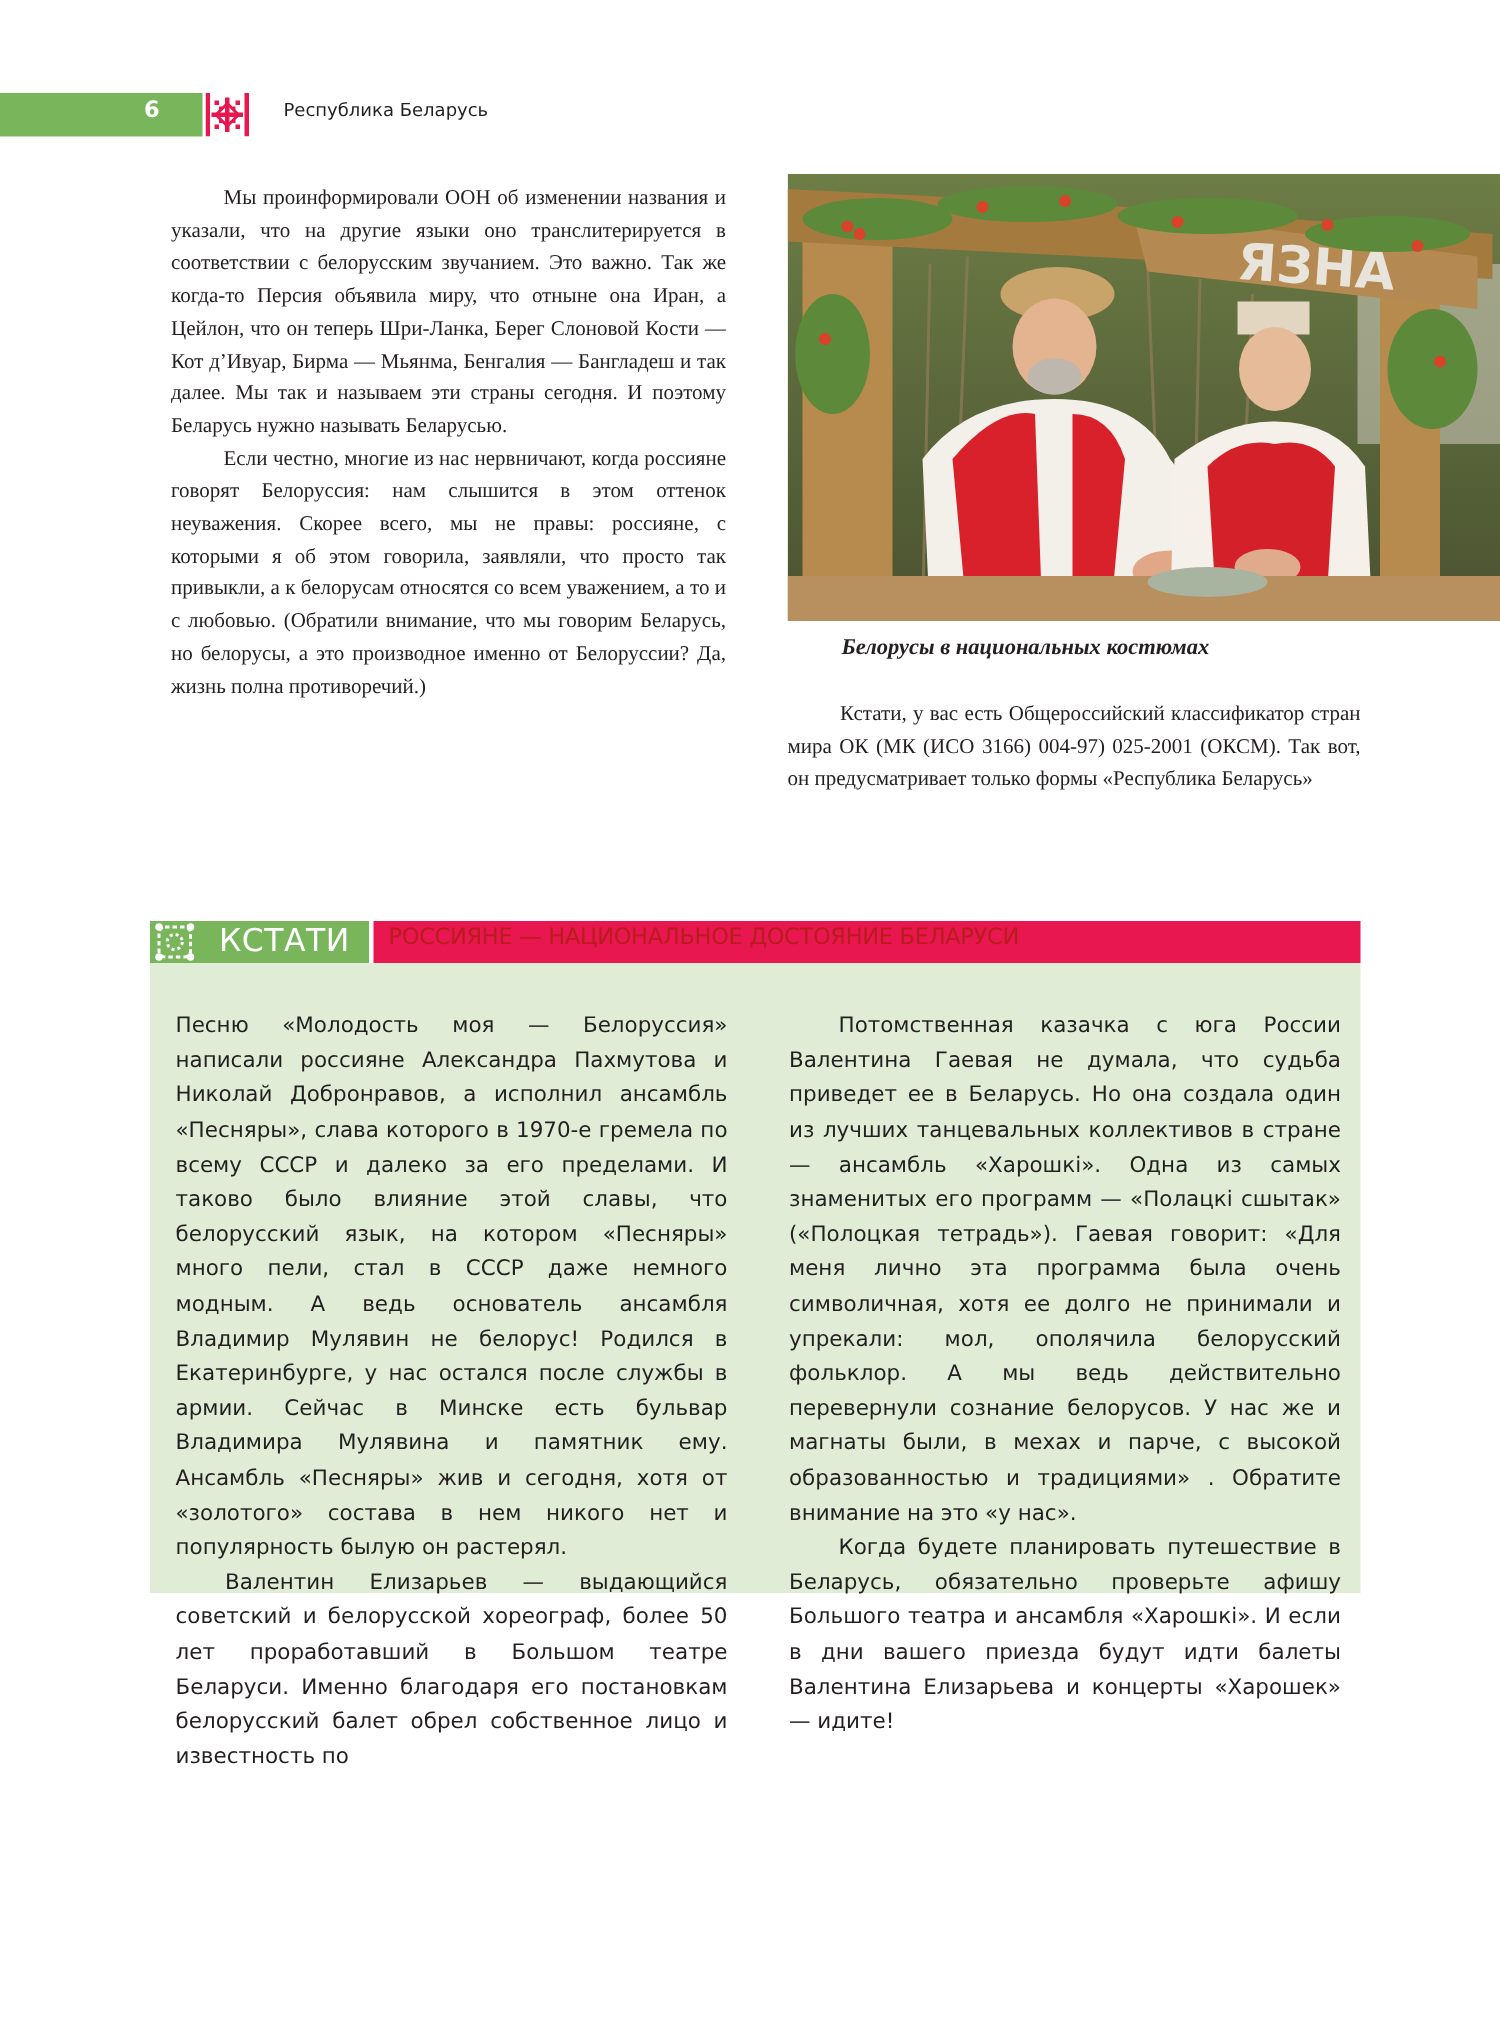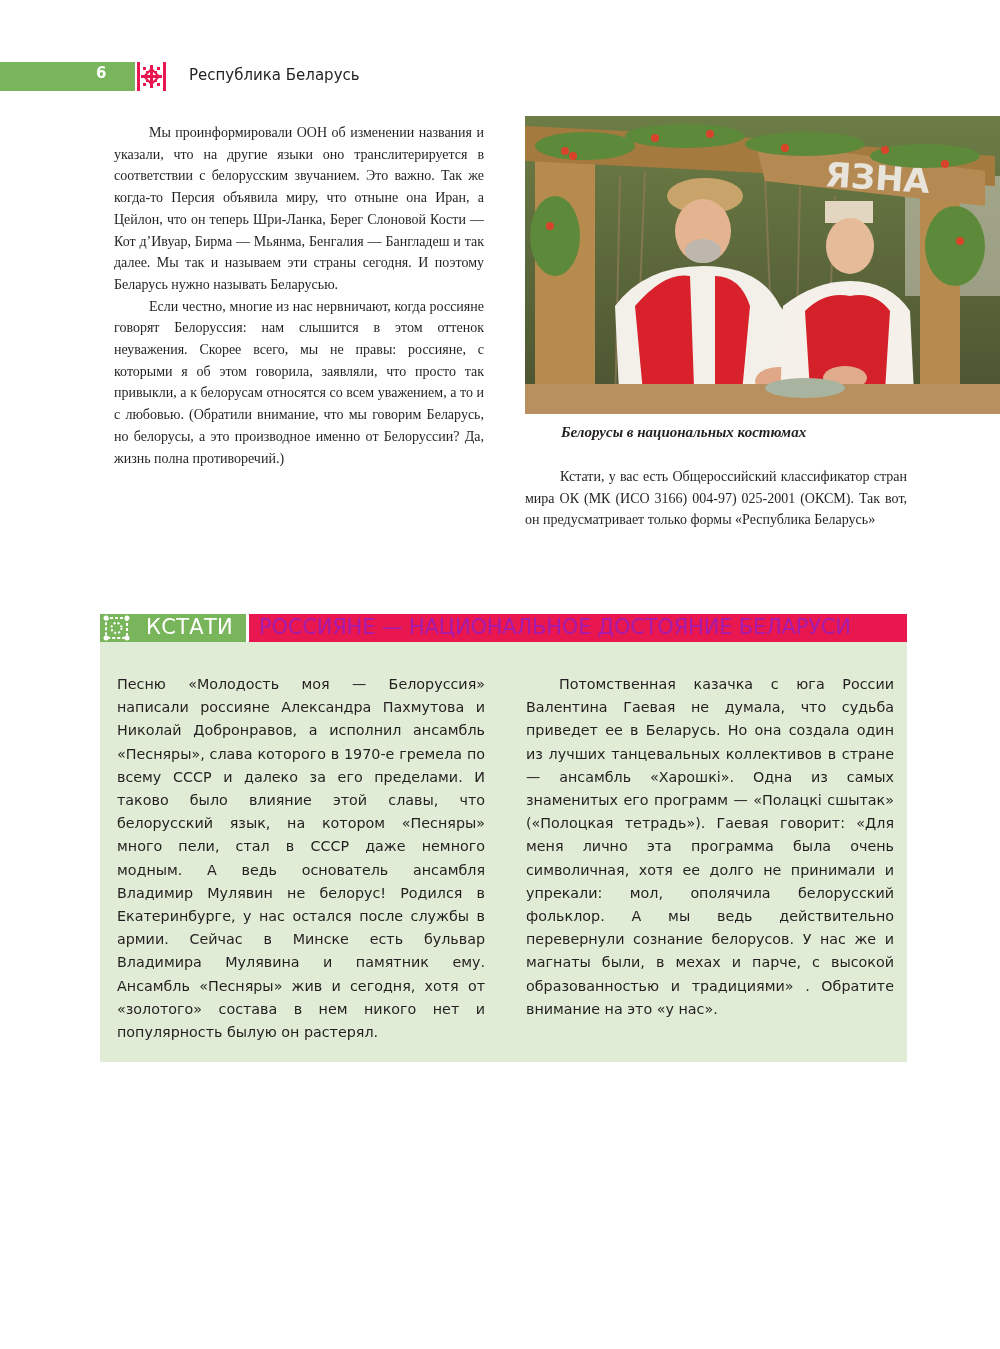--- a/index.html
+++ b/index.html
@@ -1,36 +1,36 @@
 <!DOCTYPE html>
 <html><head>
 <meta charset="utf-8">
 <style>
   html, body { margin:0; padding:0; }
   body { width:1000px; height:1349px; background:#ffffff; position:relative; overflow:hidden; font-family:"Liberation Serif", serif; color:#231f20; }
 
   .hdr-bar { position:absolute; left:0; top:62px; width:135px; height:29px; background:#79b55b; }
   .hdr-num { position:absolute; left:96px; top:64px; font-family:"DejaVu Sans", sans-serif; font-weight:bold; font-size:15px; color:#ffffff; }
   .hdr-orn { position:absolute; left:137px; top:62px; width:29px; height:29px; }
-  .hdr-title { position:absolute; left:189px; top:66px; font-family:"DejaVu Sans", sans-serif; font-size:15px; color:#231f20; }
+  .hdr-title { position:absolute; left:189px; top:66px; font-family:"DejaVu Sans", sans-serif; font-size:12px; color:#231f20; }
 
   .col-left { position:absolute; left:114px; top:122px; width:370px; }
   .serif-p { font-family:"Liberation Serif", serif; font-size:14px; line-height:21.7px; text-align:justify; margin:0; text-indent:0; }
   .serif-p.indent { text-indent:35px; }
 
   .photo { position:absolute; left:525px; top:116px; width:475px; height:298px; overflow:hidden; }
   .caption { position:absolute; left:525px; top:424px; font-family:"Liberation Serif", serif; font-style:italic; font-weight:bold; font-size:15px;margin-left:36px; }
   .col-right { position:absolute; left:525px; top:466px; width:382px; }
 
   .box-title-row { position:absolute; left:100px; top:614px; height:40px; width:807px; }
   .kstati-bg { position:absolute; left:0; top:0; width:146px; height:28px; background:#79b55b; }
   .kstati-orn { position:absolute; left:3px; top:1px; width:27px; height:26px; }
   .kstati-label { position:absolute; left:46px; top:1px; font-family:"DejaVu Sans", sans-serif; font-size:21px; color:#ffffff; letter-spacing:0.3px; }
   .headline-bg { position:absolute; left:149px; top:0; width:658px; height:28px; background:#e8174f; }
-  .headline { position:absolute; left:159px; top:1px; font-family:"DejaVu Sans", sans-serif; font-size:21px; color:#a21caf; white-space:nowrap; letter-spacing:-0.2px; }
+  .headline { position:absolute; left:159px; top:1px; font-family:"DejaVu Sans", sans-serif; font-size:15px; color:#b91c1c; white-space:nowrap; letter-spacing:-0.2px; }
 
   .box { position:absolute; left:100px; top:642px; width:807px; height:420px; background:#e1ecd6; }
   .box-col { position:absolute; top:31px; width:368px; }
   .box-col.l { left:17px; }
   .box-col.r { left:426px; }
   .sans-p { font-family:"DejaVu Sans", sans-serif; font-size:14.3px; line-height:23.2px; text-align:justify; margin:0; color:#231f20; }
   .sans-p.indent { text-indent:33px; }
 </style>
 </head>
 <body>
@@ -149,17 +149,19 @@
     </g>
   </svg>
   <div class="kstati-label">КСТАТИ</div>
   <div class="headline-bg"></div>
   <div class="headline">РОССИЯНЕ — НАЦИОНАЛЬНОЕ ДОСТОЯНИЕ БЕЛАРУСИ</div>
 </div>
 
 <div class="box">
   <div class="box-col l">
     <p class="sans-p">Песню «Молодость моя — Белоруссия» написали россияне Александра Пахмутова и Николай Добронравов, а исполнил ансамбль «Песняры», слава которого в 1970-е гремела по всему СССР и далеко за его пределами. И таково было влияние этой славы, что белорусский язык, на котором «Песняры» много пели, стал в СССР даже немного модным. А ведь основатель ансамбля Владимир Мулявин не белорус! Родился в Екатеринбурге, у нас остался после службы в армии. Сейчас в Минске есть бульвар Владимира Мулявина и памятник ему. Ансамбль «Песняры» жив и сегодня, хотя от «золотого» состава в нем никого нет и популярность былую он растерял.</p>
+    <p class="sans-p indent">Валентин Елизарьев — выдающийся советский и белорусской хореограф, более 50 лет проработавший в Большом театре Беларуси. Именно благодаря его постановкам белорусский балет обрел собственное лицо и известность по</p>
   </div>
   <div class="box-col r">
     <p class="sans-p indent">Потомственная казачка с юга России Валентина Гаевая не думала, что судьба приведет ее в Беларусь. Но она создала один из лучших танцевальных коллективов в стране — ансамбль «Харошкі». Одна из самых знаменитых его программ — «Полацкі сшытак» («Полоцкая тетрадь»). Гаевая говорит: «Для меня лично эта программа была очень символичная, хотя ее долго не принимали и упрекали: мол, ополячила белорусский фольклор. А мы ведь действительно перевернули сознание белорусов. У нас же и магнаты были, в мехах и парче, с высокой образованностью и традициями» . Обратите внимание на это «у нас».</p>
+    <p class="sans-p indent">Когда будете планировать путешествие в Беларусь, обязательно проверьте афишу Большого театра и ансамбля «Харошкі». И если в дни вашего приезда будут идти балеты Валентина Елизарьева и концерты «Харошек» — идите!</p>
   </div>
 </div>
 
 </body></html>

